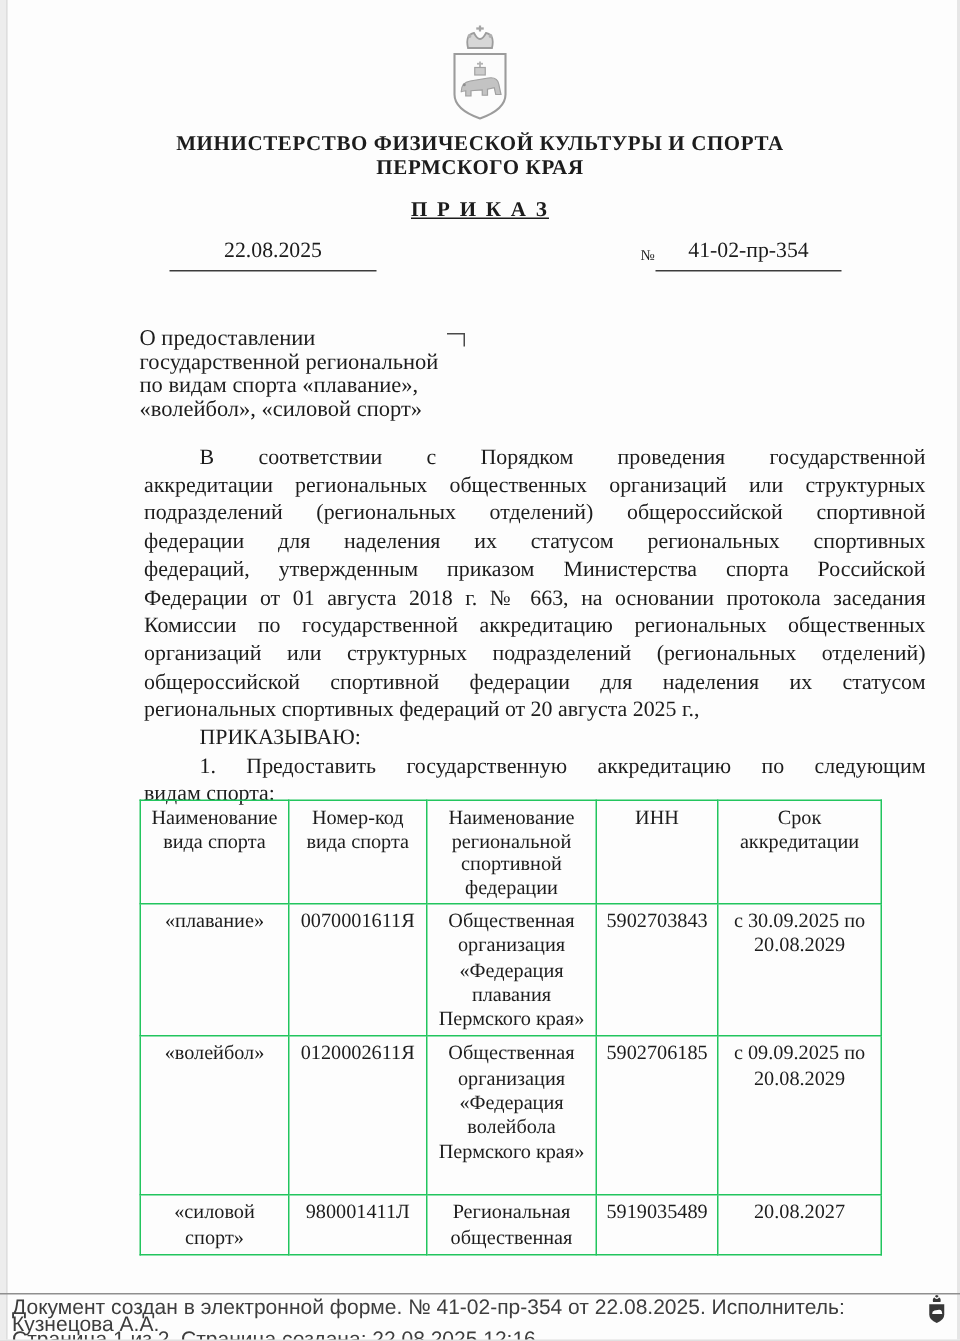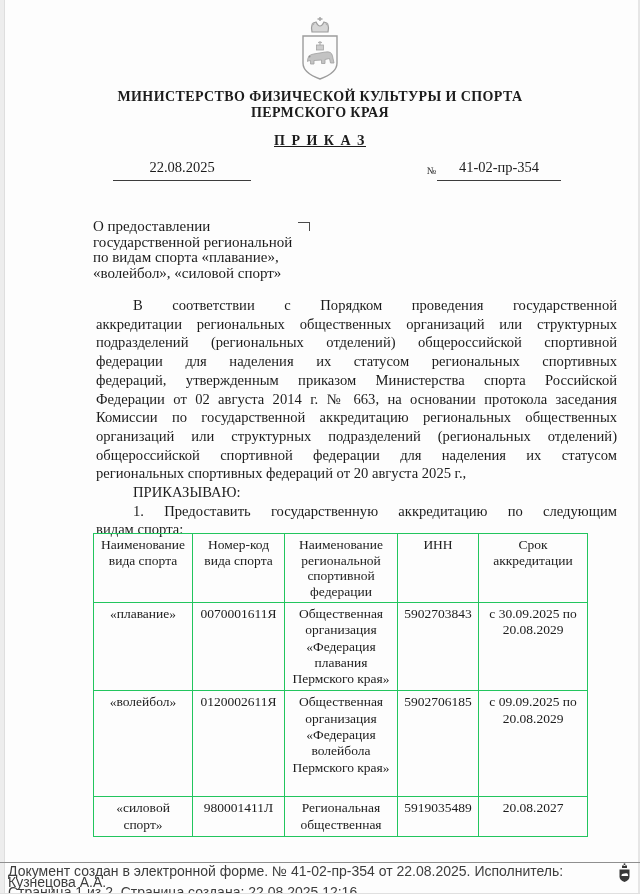--- a/index.html
+++ b/index.html
@@ -142,21 +142,21 @@
     </div>
   <div class="corner-mark"></div>
 
   <div class="body-text">
     <div class="jlines">
         <div class="first-line">В соответствии с Порядком проведения государственной</div>
         <div>аккредитации региональных общественных организаций или структурных</div>
         <div>подразделений (региональных отделений) общероссийской спортивной</div>
         <div>федерации для наделения их статусом региональных спортивных</div>
         <div>федераций, утвержденным приказом Министерства спорта Российской</div>
-        <div>Федерации от 02 августа 2014 г. № 663, на основании протокола заседания</div>
+        <div>Федерации от 01 августа 2018 г. № 663, на основании протокола заседания</div>
         <div>Комиссии по государственной аккредитацию региональных общественных</div>
         <div>организаций или структурных подразделений (региональных отделений)</div>
         <div>общероссийской спортивной федерации для наделения их статусом</div>
         <div class="last-line">региональных спортивных федераций от 20 августа 2025 г.,</div>
       </div>
     <div class="prikaz-line">ПРИКАЗЫВАЮ:</div>
     <div class="jlines">
         <div class="first-line">1. Предоставить государственную аккредитацию по следующим</div>
         <div class="last-line">видам спорта:</div>
       </div>

